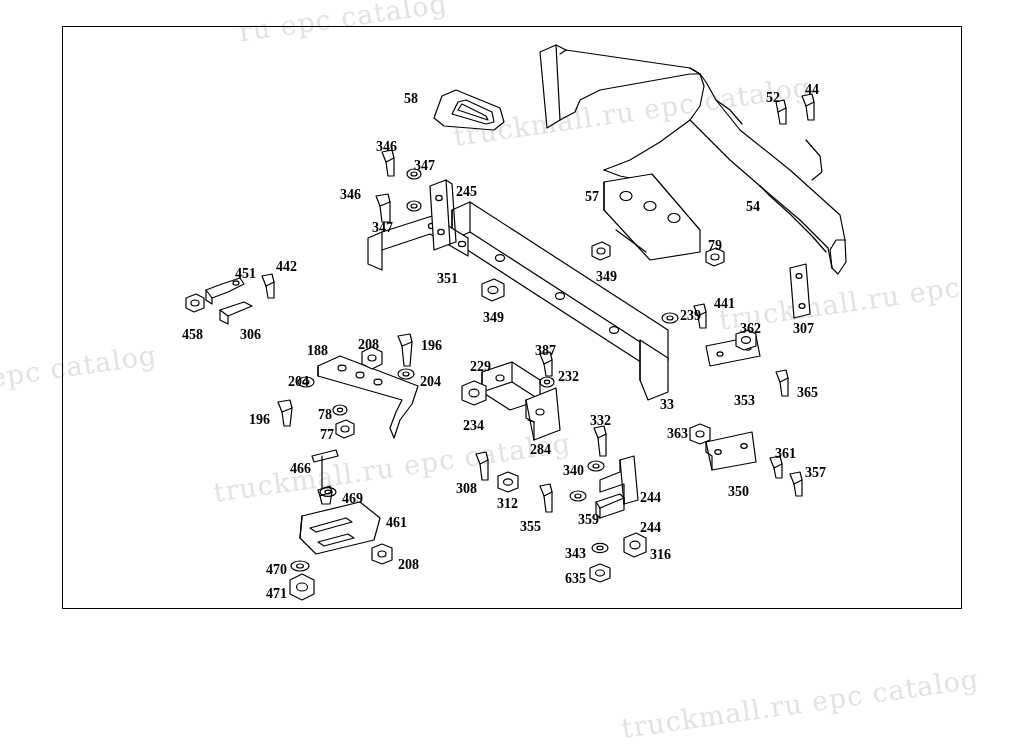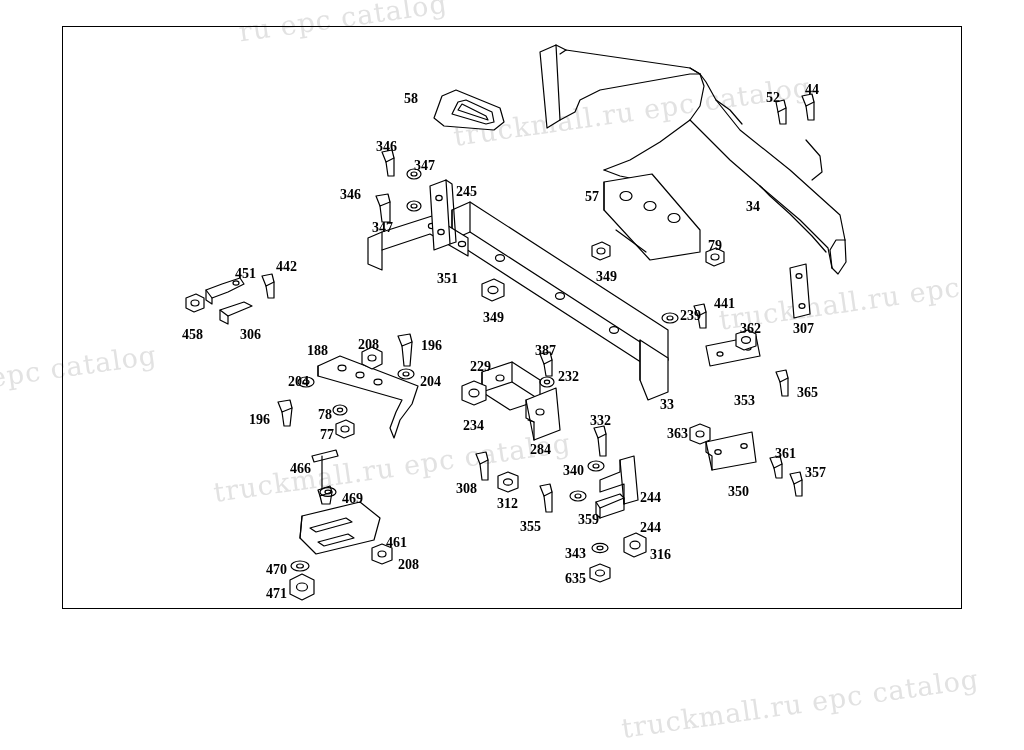--- a/index.html
+++ b/index.html
@@ -296,21 +296,21 @@
       <path d="M290 580 L302 574 L314 580 L314 594 L302 600 L290 594 Z" fill="#fff"></path>
       <ellipse cx="302" cy="587" rx="5.5" ry="4"></ellipse>
 
     </g>
   </svg>
 
   <div>
     <div class="lbl" style="left:404px; top:92px;">58</div>
     <div class="lbl" style="left:766px; top:91px;">52</div>
     <div class="lbl" style="left:805px; top:83px;">44</div>
-    <div class="lbl" style="left:746px; top:200px;">34</div>
+    <div class="lbl" style="left:746px; top:200px;">54</div>
     <div class="lbl" style="left:376px; top:140px;">346</div>
     <div class="lbl" style="left:414px; top:159px;">347</div>
     <div class="lbl" style="left:340px; top:188px;">346</div>
     <div class="lbl" style="left:372px; top:221px;">347</div>
     <div class="lbl" style="left:456px; top:185px;">245</div>
     <div class="lbl" style="left:585px; top:190px;">57</div>
     <div class="lbl" style="left:708px; top:239px;">79</div>
     <div class="lbl" style="left:437px; top:272px;">351</div>
     <div class="lbl" style="left:596px; top:270px;">349</div>
     <div class="lbl" style="left:483px; top:311px;">349</div>
@@ -345,21 +345,21 @@
     <div class="lbl" style="left:728px; top:485px;">350</div>
     <div class="lbl" style="left:290px; top:462px;">466</div>
     <div class="lbl" style="left:342px; top:492px;">469</div>
     <div class="lbl" style="left:456px; top:482px;">308</div>
     <div class="lbl" style="left:497px; top:497px;">312</div>
     <div class="lbl" style="left:563px; top:464px;">340</div>
     <div class="lbl" style="left:520px; top:520px;">355</div>
     <div class="lbl" style="left:578px; top:513px;">359</div>
     <div class="lbl" style="left:640px; top:491px;">244</div>
     <div class="lbl" style="left:640px; top:521px;">244</div>
-    <div class="lbl" style="left:386px; top:536px;">461</div>
+    <div class="lbl" style="left:386px; top:516px;">461</div>
     <div class="lbl" style="left:398px; top:558px;">208</div>
     <div class="lbl" style="left:266px; top:563px;">470</div>
     <div class="lbl" style="left:266px; top:587px;">471</div>
     <div class="lbl" style="left:565px; top:547px;">343</div>
     <div class="lbl" style="left:650px; top:548px;">316</div>
     <div class="lbl" style="left:565px; top:572px;">635</div>
   </div>
 
 
 </div>

